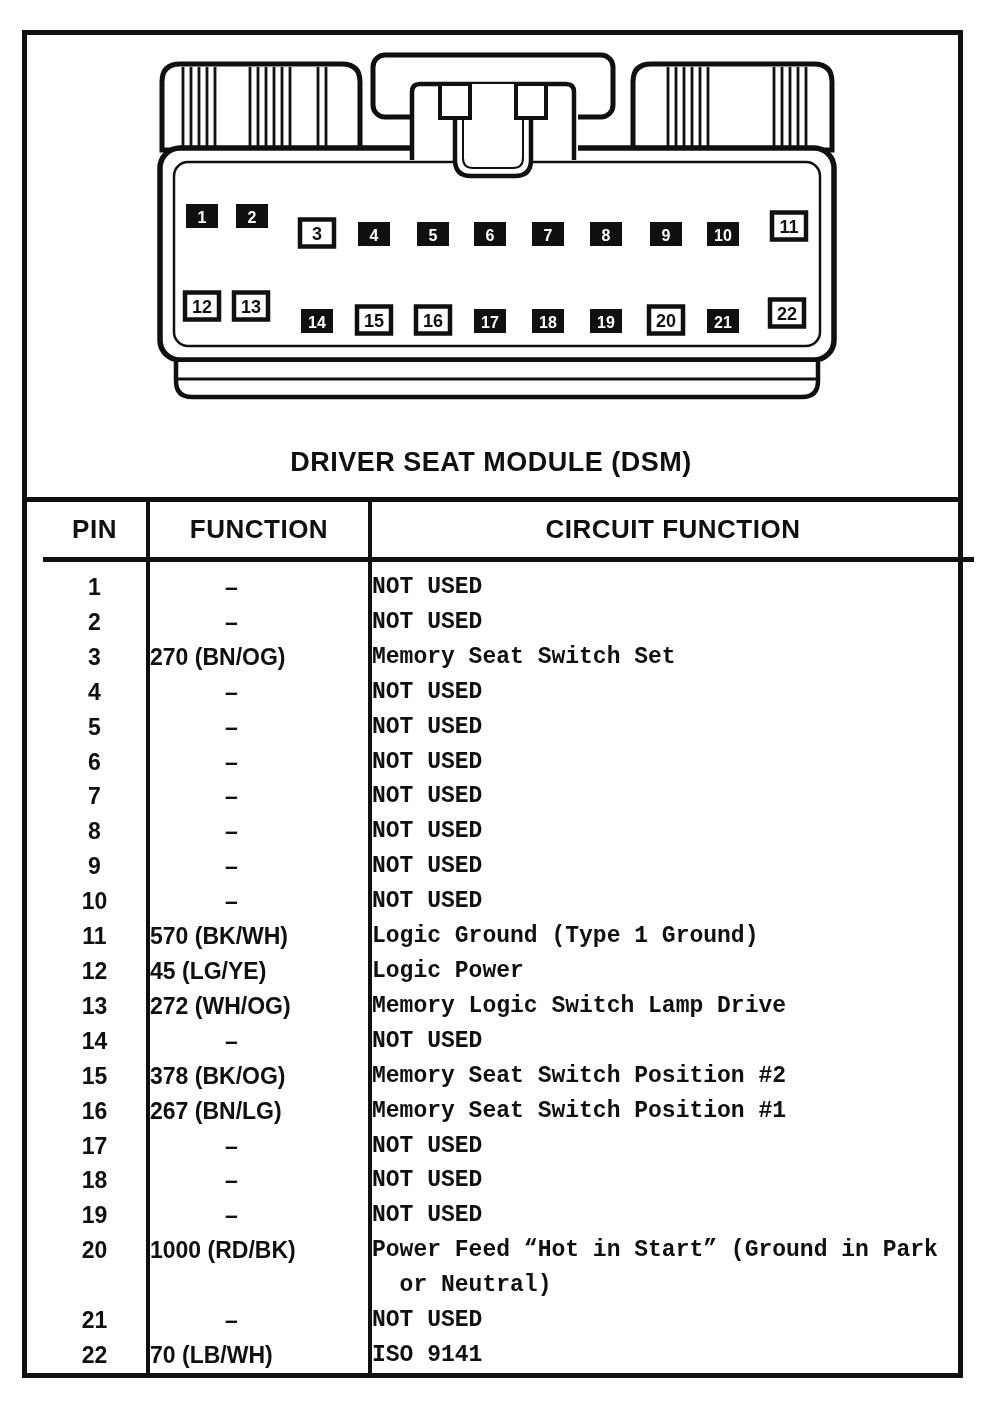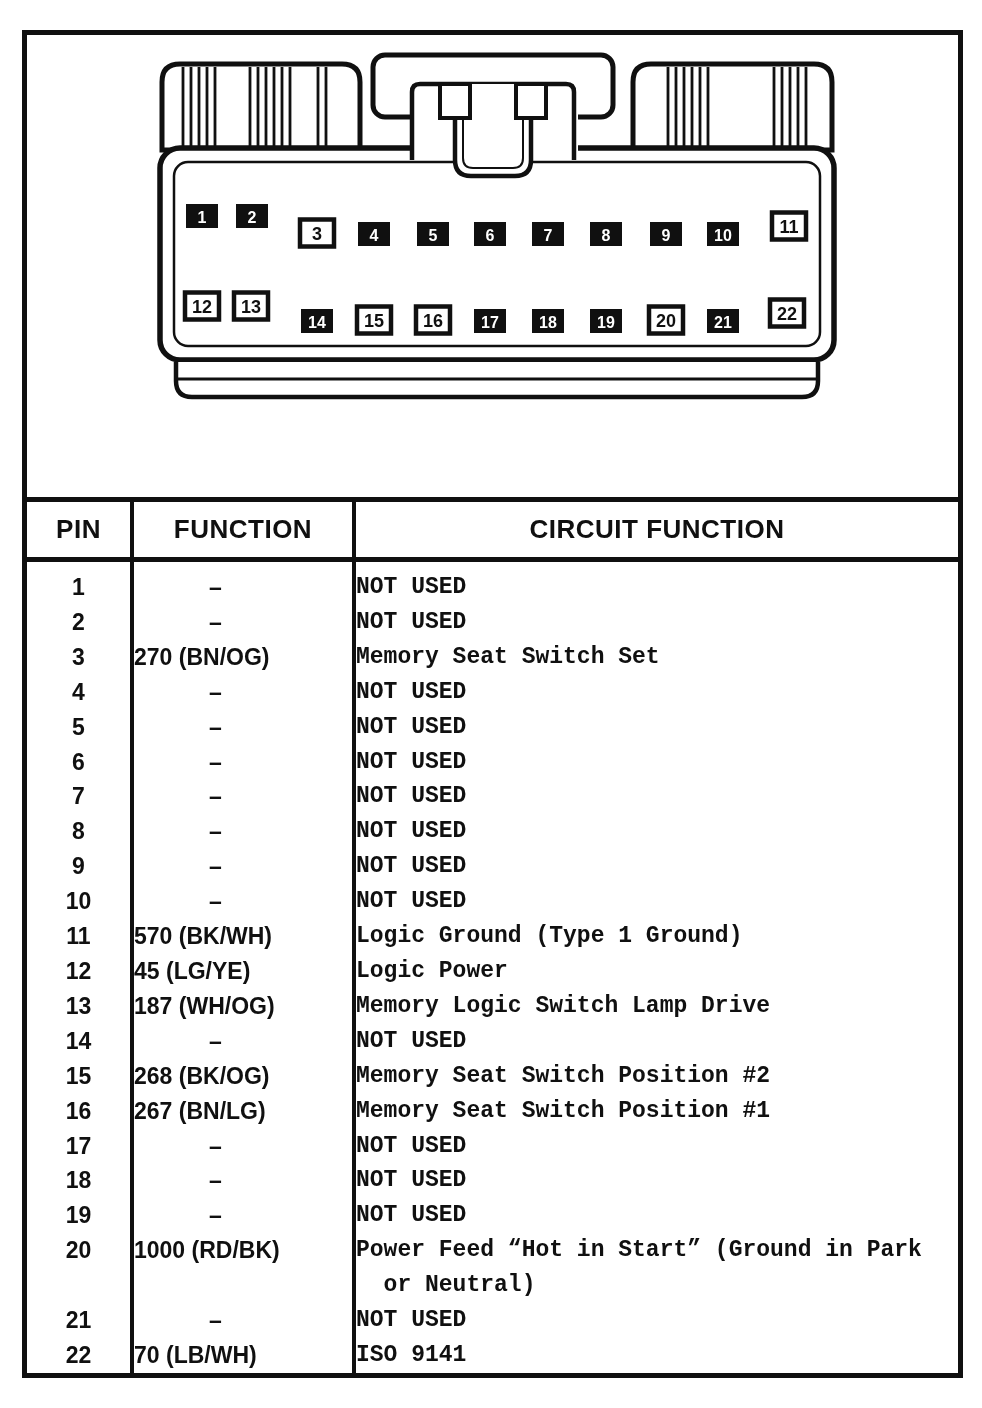--- a/index.html
+++ b/index.html
@@ -27,21 +27,21 @@
   }
   .module-title {
     position:absolute; left:0; top:447px; width:982px; text-align:center;
     font-size:27px; font-weight:bold; letter-spacing:0.5px;
   }
 
   .pin-table-wrap {
     position:absolute; left:22px; top:497px; width:941px; height:881px;
     border:5px solid var(--ink); box-sizing:border-box; background:var(--paper);
   }
-  table.pin-table { border-collapse:collapse; width:100%; table-layout:fixed; }
+  table.pin-table { border-collapse:collapse; width:100%; table-layout:fixed;margin-left:16px; }
   table.pin-table col.c-pin     { width:105px; }
   table.pin-table col.c-circuit { width:222px; }
   table.pin-table th {
     height:55px; font-size:26px; font-weight:bold; text-align:center;
     border-bottom:5px solid var(--ink); padding:0; letter-spacing:0.5px;
   }
   table.pin-table th.v, table.pin-table td.v { border-right:4px solid var(--ink); }
   table.pin-table td {
     padding:0; font-size:23px; font-weight:bold; line-height:34.9px; vertical-align:top;
   }
@@ -178,20 +178,21 @@
           <rect x="707" y="309" width="32" height="24" class="bfill"></rect>
           <text class="pin-unused" y="327.5" x="723">21</text>
         </g>
         <g>
           <rect x="770" y="299.5" width="34" height="27" class="stroke wfill" stroke-width="4.5"></rect>
           <text class="pin-used" y="320" x="787">22</text>
         </g>
       </g>
   </svg>
 
+  <div class="module-title">DRIVER SEAT MODULE (DSM)</div>
 
   <div class="pin-table-wrap">
     <table class="pin-table">
       <colgroup>
           <col class="c-pin">
           <col class="c-circuit">
           <col class="c-func">
         </colgroup>
       <thead>
         <tr>
@@ -256,31 +257,31 @@
             <td class="col-circuit v">570 (BK/WH)</td>
             <td class="col-func">Logic Ground (Type 1 Ground)</td>
           </tr>
           <tr>
             <td class="col-pin v">12</td>
             <td class="col-circuit v">45 (LG/YE)</td>
             <td class="col-func">Logic Power</td>
           </tr>
           <tr>
             <td class="col-pin v">13</td>
-            <td class="col-circuit v">187 (WH/OG)</td>
+            <td class="col-circuit v">272 (WH/OG)</td>
             <td class="col-func">Memory Logic Switch Lamp Drive</td>
           </tr>
           <tr>
             <td class="col-pin v">14</td>
             <td class="col-circuit v dash">–</td>
             <td class="col-func">NOT USED</td>
           </tr>
           <tr>
             <td class="col-pin v">15</td>
-            <td class="col-circuit v">268 (BK/OG)</td>
+            <td class="col-circuit v">378 (BK/OG)</td>
             <td class="col-func">Memory Seat Switch Position #2</td>
           </tr>
           <tr>
             <td class="col-pin v">16</td>
             <td class="col-circuit v">267 (BN/LG)</td>
             <td class="col-func">Memory Seat Switch Position #1</td>
           </tr>
           <tr>
             <td class="col-pin v">17</td>
             <td class="col-circuit v dash">–</td>

